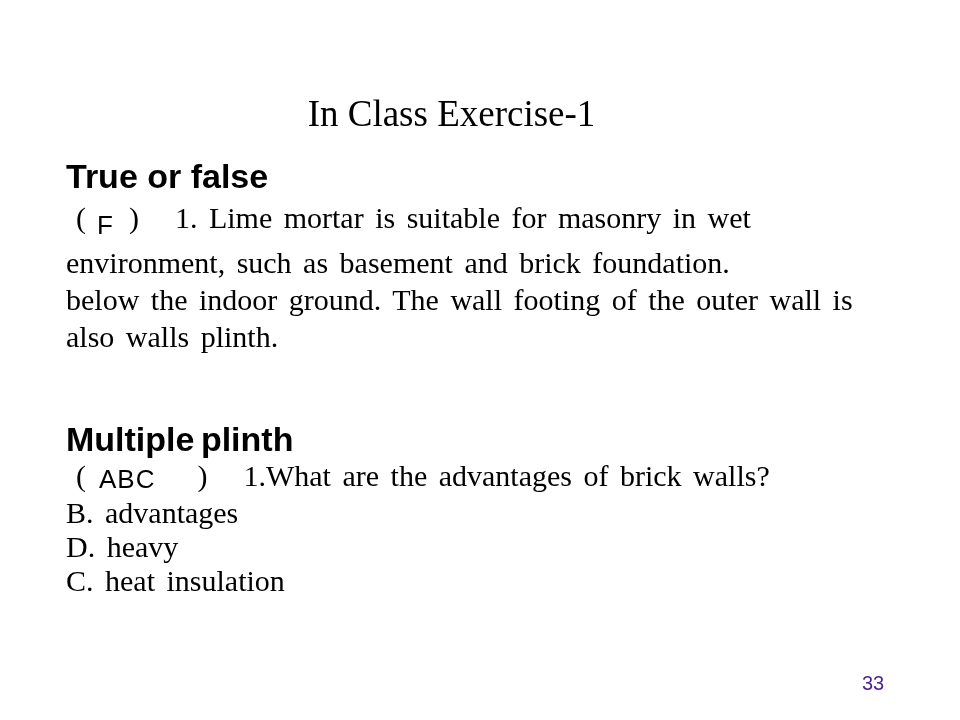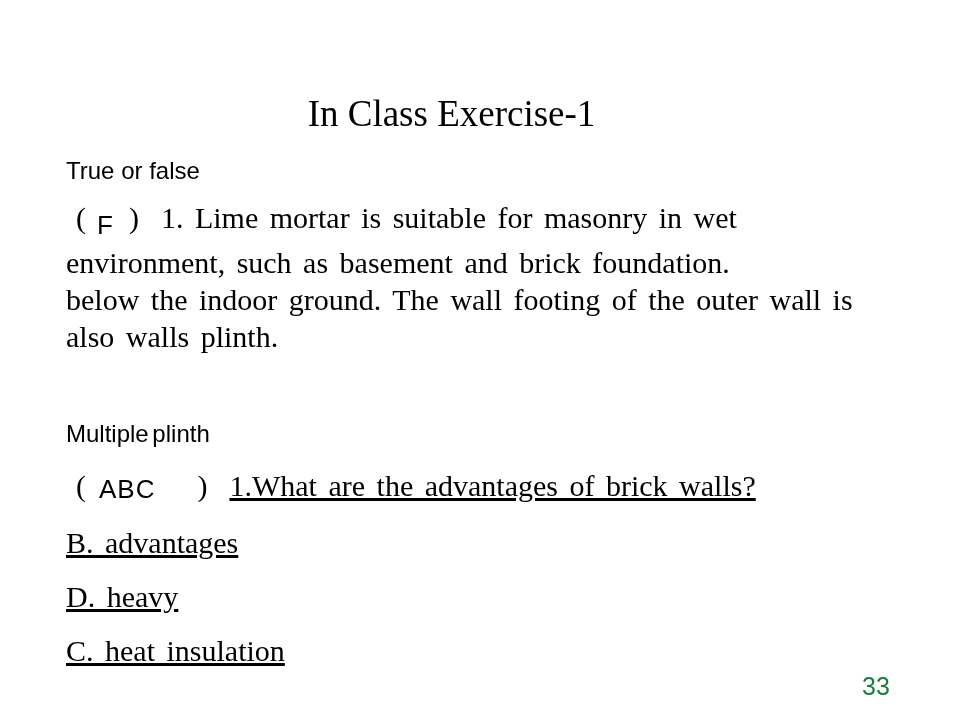--- a/index.html
+++ b/index.html
@@ -24,61 +24,61 @@
     text-align: center;
     font-size: 37px;
     font-family: "Liberation Serif", "DejaVu Serif", serif;
     white-space: nowrap;
     margin-top: 44px;
   }
   .section-heading {
     position: absolute;
     left: 66px;
     font-family: "Liberation Sans", "DejaVu Sans", sans-serif;
-    font-weight: normal;
-    font-size: 24px;
+    font-weight: bold;
+    font-size: 34px;
     white-space: nowrap;
   }
   .heading-tf { top: 157px; }
   .heading-mc { top: 420px; word-spacing: -3px; }
   .text-block {
     position: absolute;
     left: 66px;
     width: 830px;
     font-size: 30px;
     font-family: "Liberation Serif", "DejaVu Serif", serif;
   }
   .tf-block { top: 199px; line-height: 37px; }
-  .mc-block { top: 459px; line-height: 54px; text-decoration: underline; }
+  .mc-block { top: 459px; line-height: 34px; }
   .line { white-space: nowrap; word-spacing: 4px; }
   .answer-line { padding-left: 10px; }
   .paren {
     display: inline-block;
     font-family: "Liberation Serif", "DejaVu Serif", serif;
   }
   .answer {
     display: inline-block;
     font-family: "Liberation Sans", "DejaVu Sans", sans-serif;
     font-size: 26px;
     vertical-align: -6px;
     margin: 0 15px 0 11px;
     letter-spacing: 1px;
   }
   .answer-abc {
     vertical-align: -2px;
     margin: 0 42px 0 13px;
   }
-  .question-text { margin-left: 22px; }
+  .question-text { margin-left: 36px; }
   .page-number {
     position: absolute;
     top: 672px;
     left: 862px;
     font-family: "Liberation Sans", "DejaVu Sans", sans-serif;
-    font-size: 25px;
-    color: #15803d;
+    font-size: 20px;
+    color: #4c1d95;
   }
 </style>
 </head>
 <body>
 
 <div class="slide">
 
   <div class="slide-title">In Class Exercise-1</div>
 
   <div class="section-heading heading-tf">True or false</div>

